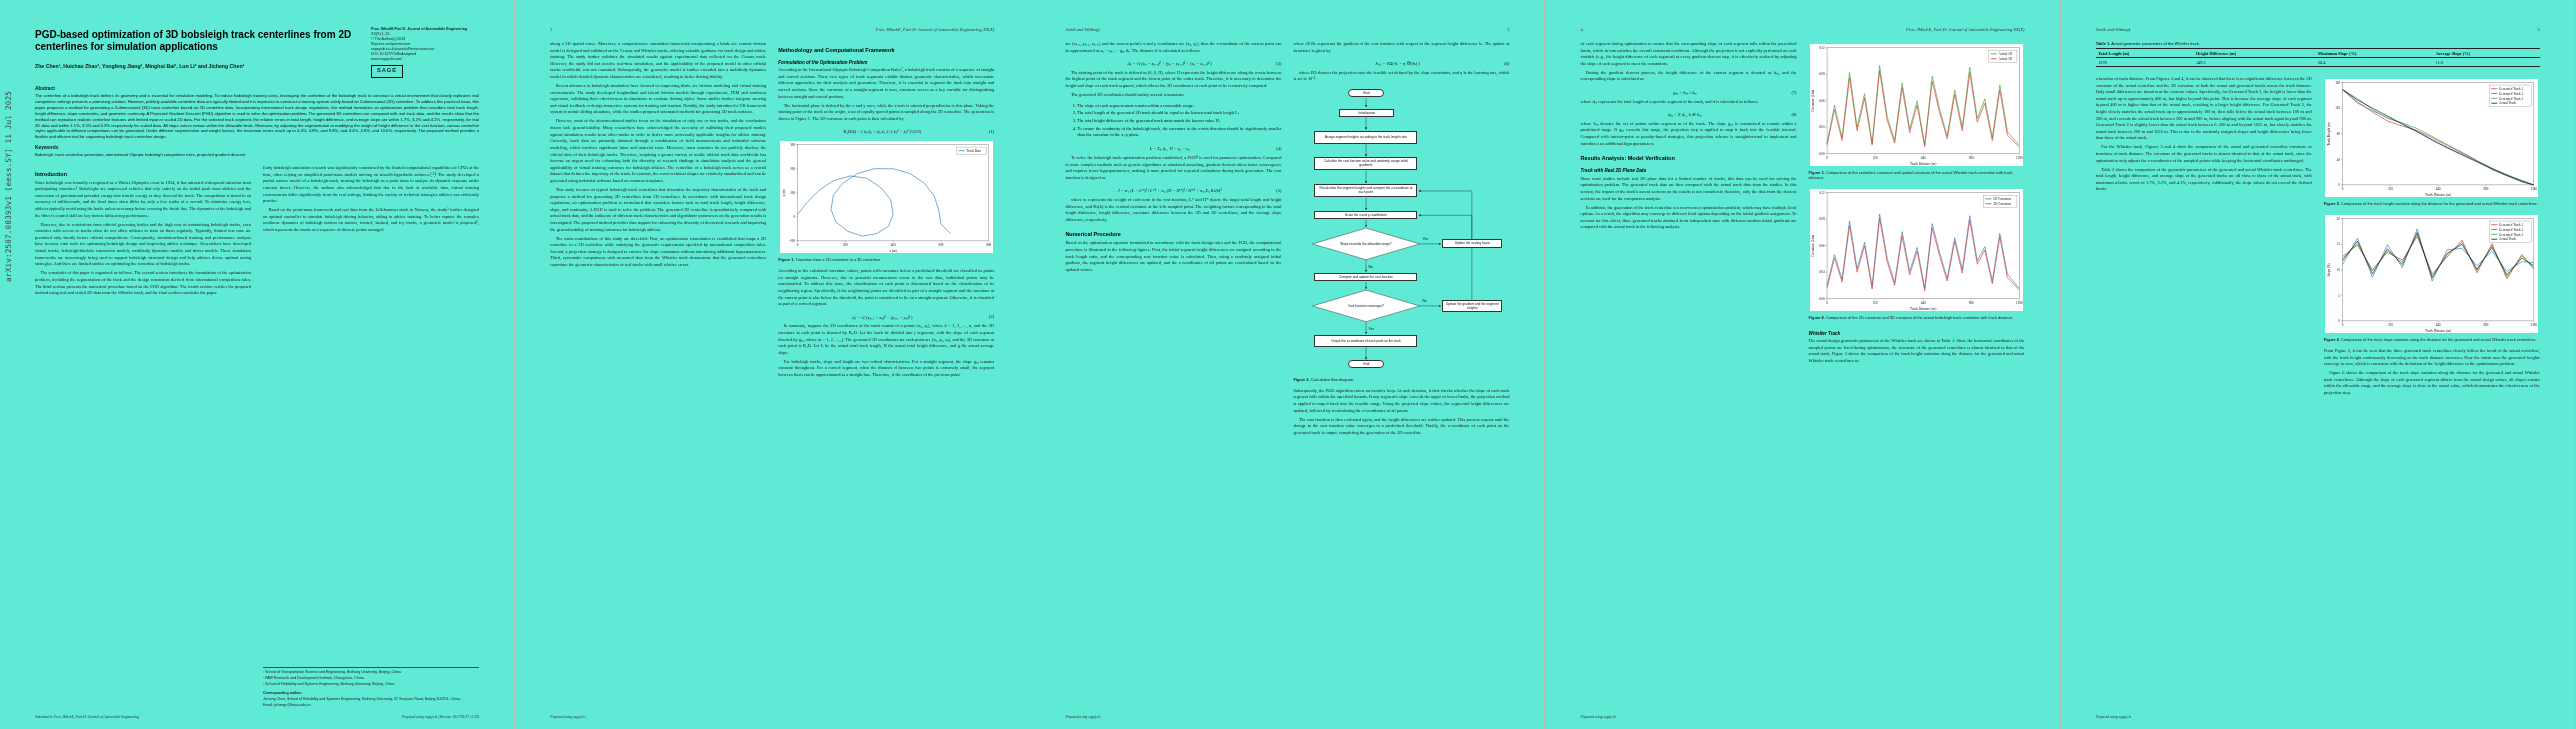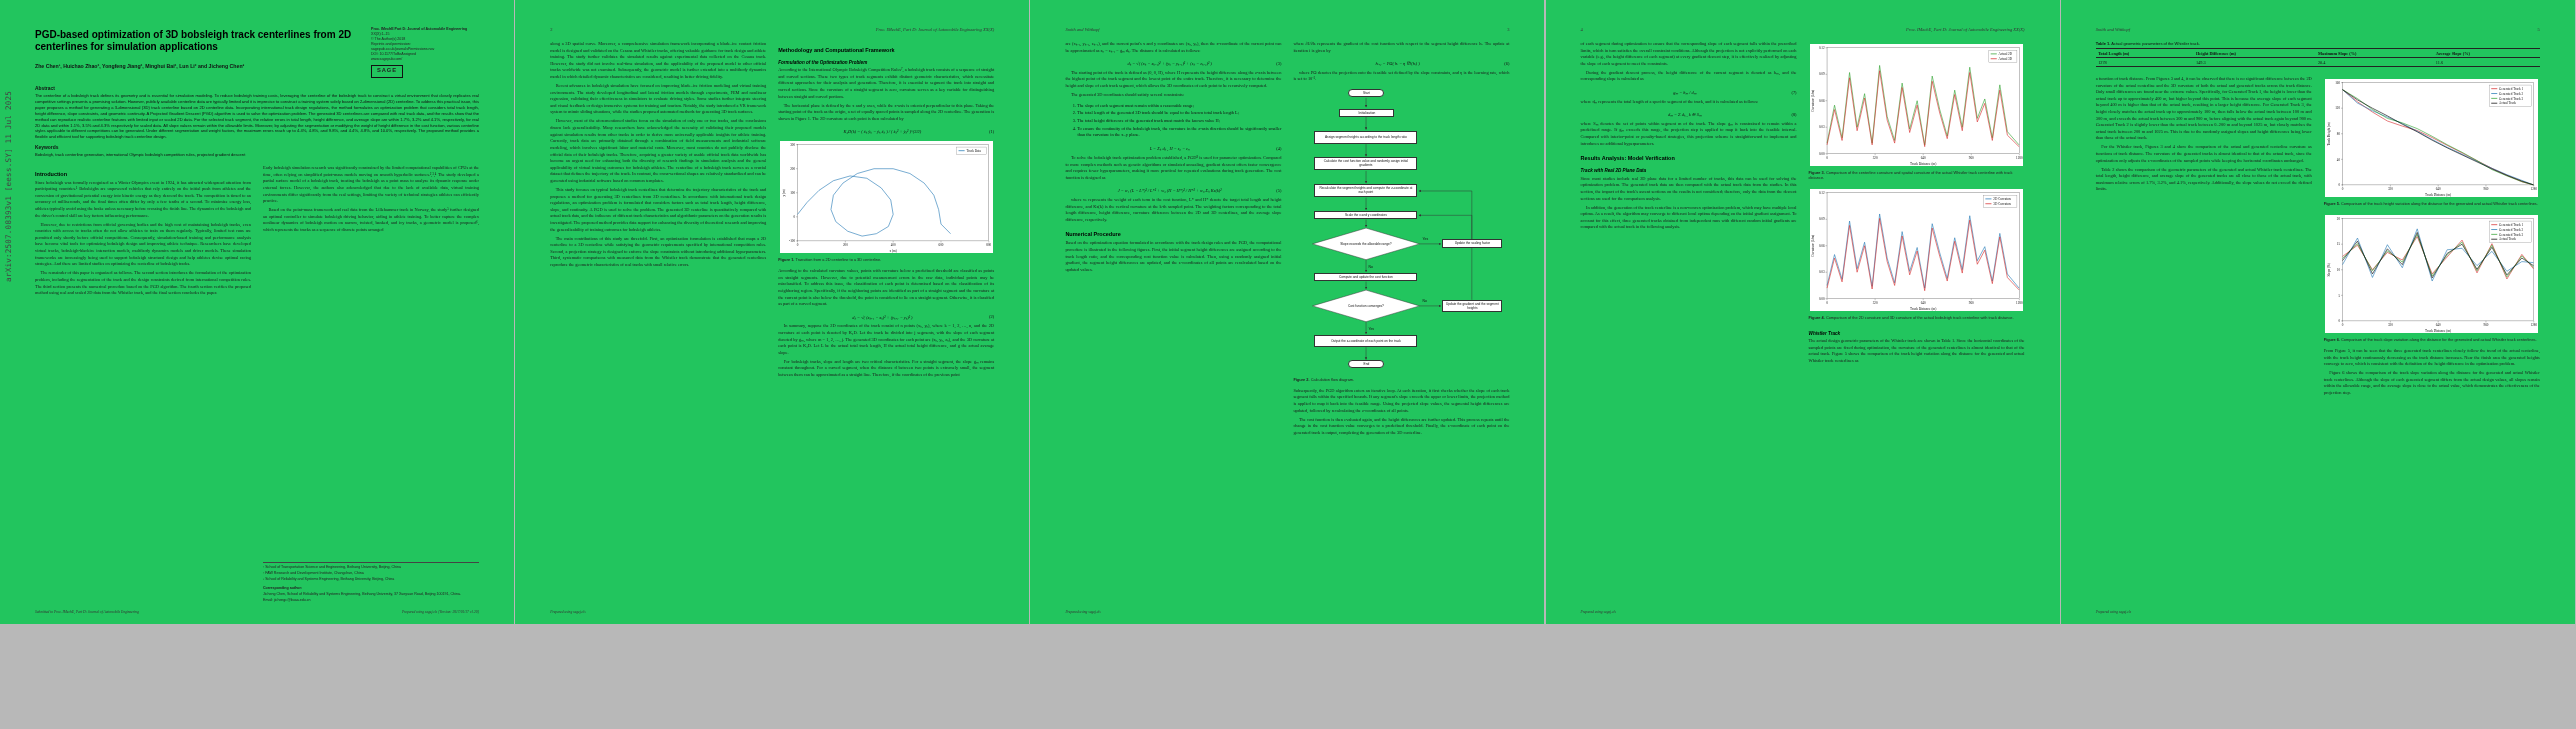--- a/index.html
+++ b/index.html
@@ -6,22 +6,22 @@
   html, body { margin: 0; padding: 0; }
   body {
     width: 2576px; height: 729px;
     background: #b8b8b8;
     font-family: "Liberation Serif", serif;
     color: #111;
   }
   .sheet { display: flex; width: 100%; height: 100%; gap: 1.2px; }
   .page {
     position: relative;
-    flex: 0 0 514px; height: 624px;
-    background: #22c55e;
+    flex: 0 0 514px; height: 729px;
+    background: #5eead4;
     padding: 27px 35px 20.7px;
     overflow: hidden;
     display: flex; flex-direction: column;
   }
   .runhead {
     display: flex; justify-content: space-between;
     font-size: 4.5px; color: #333; margin-bottom: 9px;
   }
   .it { font-style: italic; }
   .cols { display: flex; gap: 12px; flex: 1; }

